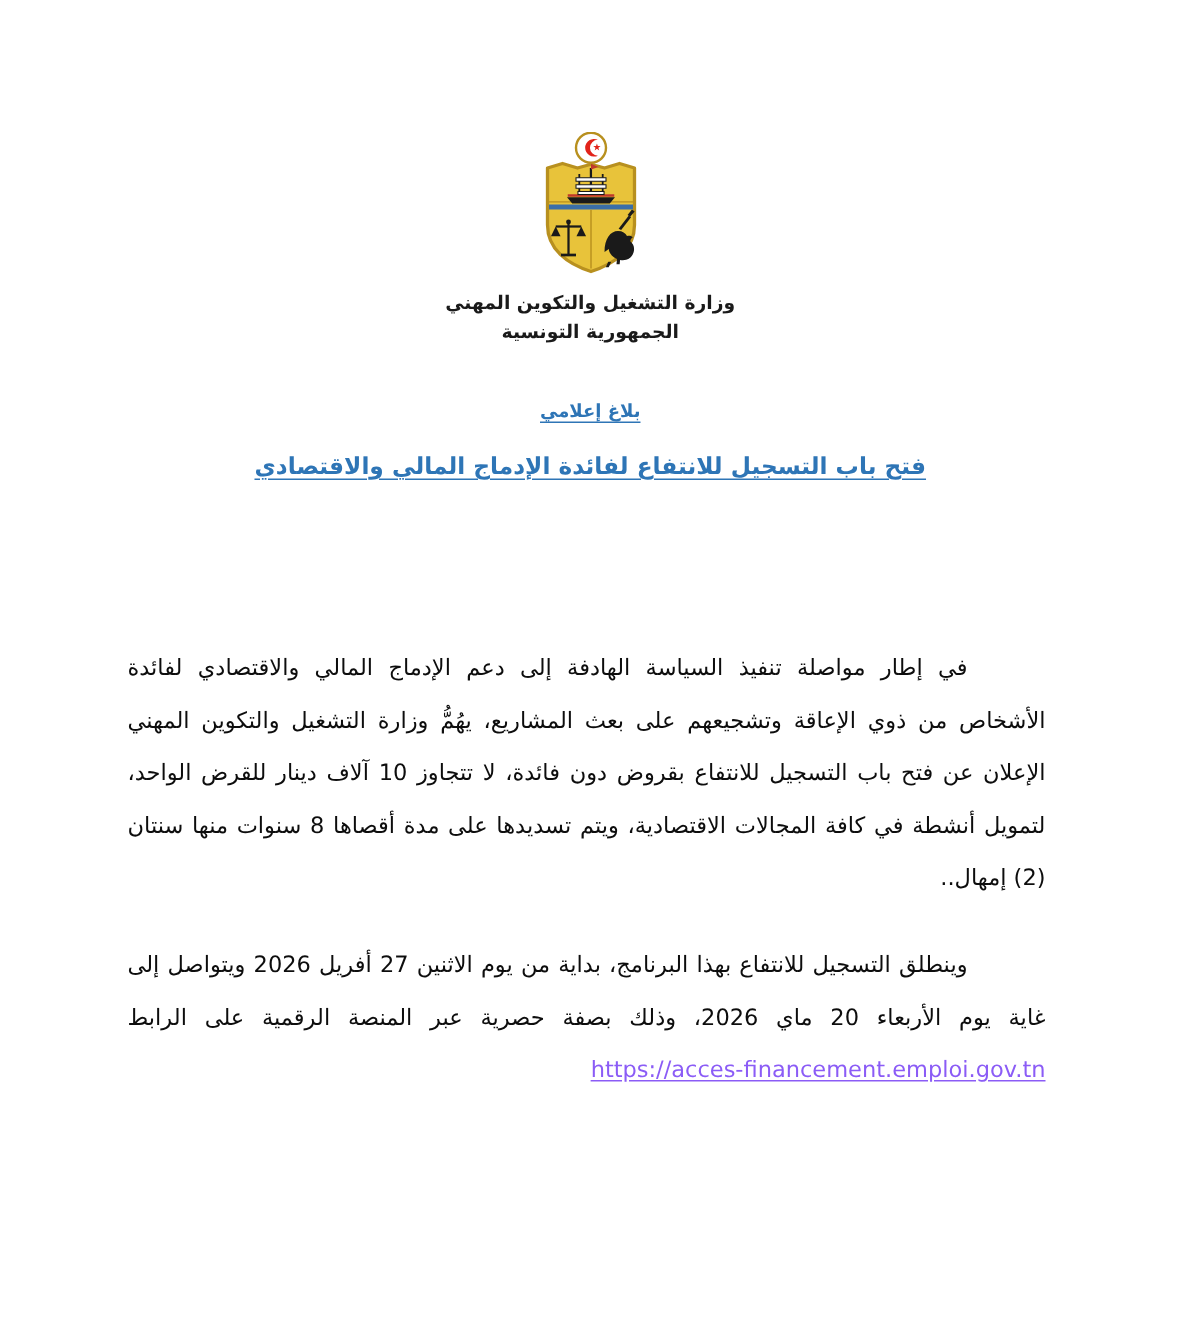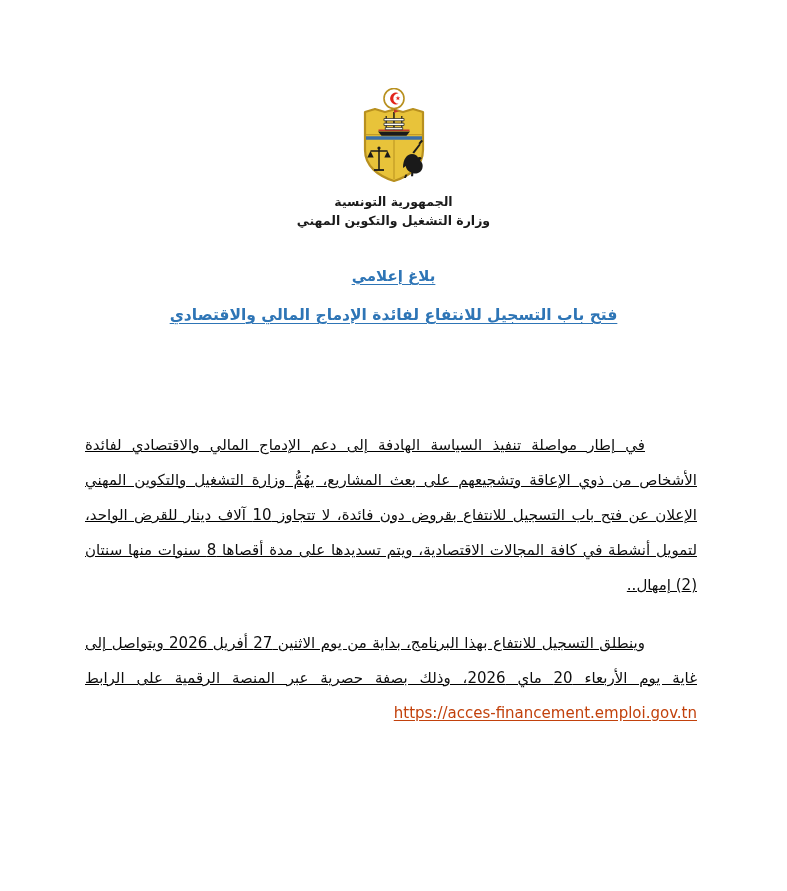--- a/index.html
+++ b/index.html
@@ -65,55 +65,54 @@
     font-weight: bold;
     display: block;
     margin: 0 auto;
   }
   .title-line span.u {
     text-decoration: underline;
     text-underline-offset: 3px;
     text-decoration-thickness: 1px;
   }
   .title-1 {
-    font-size: 15px;
+    font-size: 12px;
     margin-bottom: 21px;
   }
   .title-2 {
     font-size: 15.5px;
     margin-bottom: 21px;
   }
   .title-3 {
     font-size: 15.5px;
   }
 
   
   .body-wrap {
     position: absolute;
     top: 428px;
     right: 90px;
     left: 85px;
-    text-decoration: underline;
   }
   p.para {
     margin: 0;
     font-size: 15px;
     line-height: 35px;
     text-align: justify;
     text-align-last: right;
     color: #0d0d0d;
     font-family: "DejaVu Sans", "Liberation Sans", sans-serif;
     text-indent: 52px;
     direction: rtl;
   }
   p.para + p.para {
     margin-top: 23px;
   }
   .link {
-    color: #c2410c;
+    color: #8b5cf6;
     text-decoration: underline;
     text-underline-offset: 2px;
     direction: ltr;
     unicode-bidi: embed;
     display: inline-block;
   }
 </style>
 </head>
 <body>
 
@@ -160,22 +159,22 @@
                  c-1.3 0.4-2.7 0.4-4 0.1 l-0.3 2.9 h-2.1 l0.3-3.6 c-2.4-0.9-4.1-2.6-5-4.6
                  c-0.3-0.7-0.4-1.4-0.4-2z"></path>
         <path d="M64.4 64.5 l6.8-8.8 l1.5 1.1 l-6.6 8.6 z"></path>
         <path d="M70.4 55.3 l2.9-3.6 l1.8 1.3 l-3 3.5 z"></path>
         <path d="M57.5 86.5 l-1.6 3.6 h1.9 l1.6-3.4 z"></path>
       </g>
     </svg>
   </div>
 
   <div class="org-lines">
+    <div class="org-line org-line-2">وزارة التشغيل والتكوين المهني</div>
     <div class="org-line org-line-1">الجمهورية التونسية</div>
-    <div class="org-line org-line-2">وزارة التشغيل والتكوين المهني</div>
   </div>
 
   <div class="titles">
     <div class="title-line title-1">
       <span class="u">بلاغ إعلامي</span>
     </div>
     <div class="title-line title-2">
       <span class="u">فتح باب التسجيل للانتفاع لفائدة الإدماج المالي والاقتصادي</span>
     </div>
   </div>

